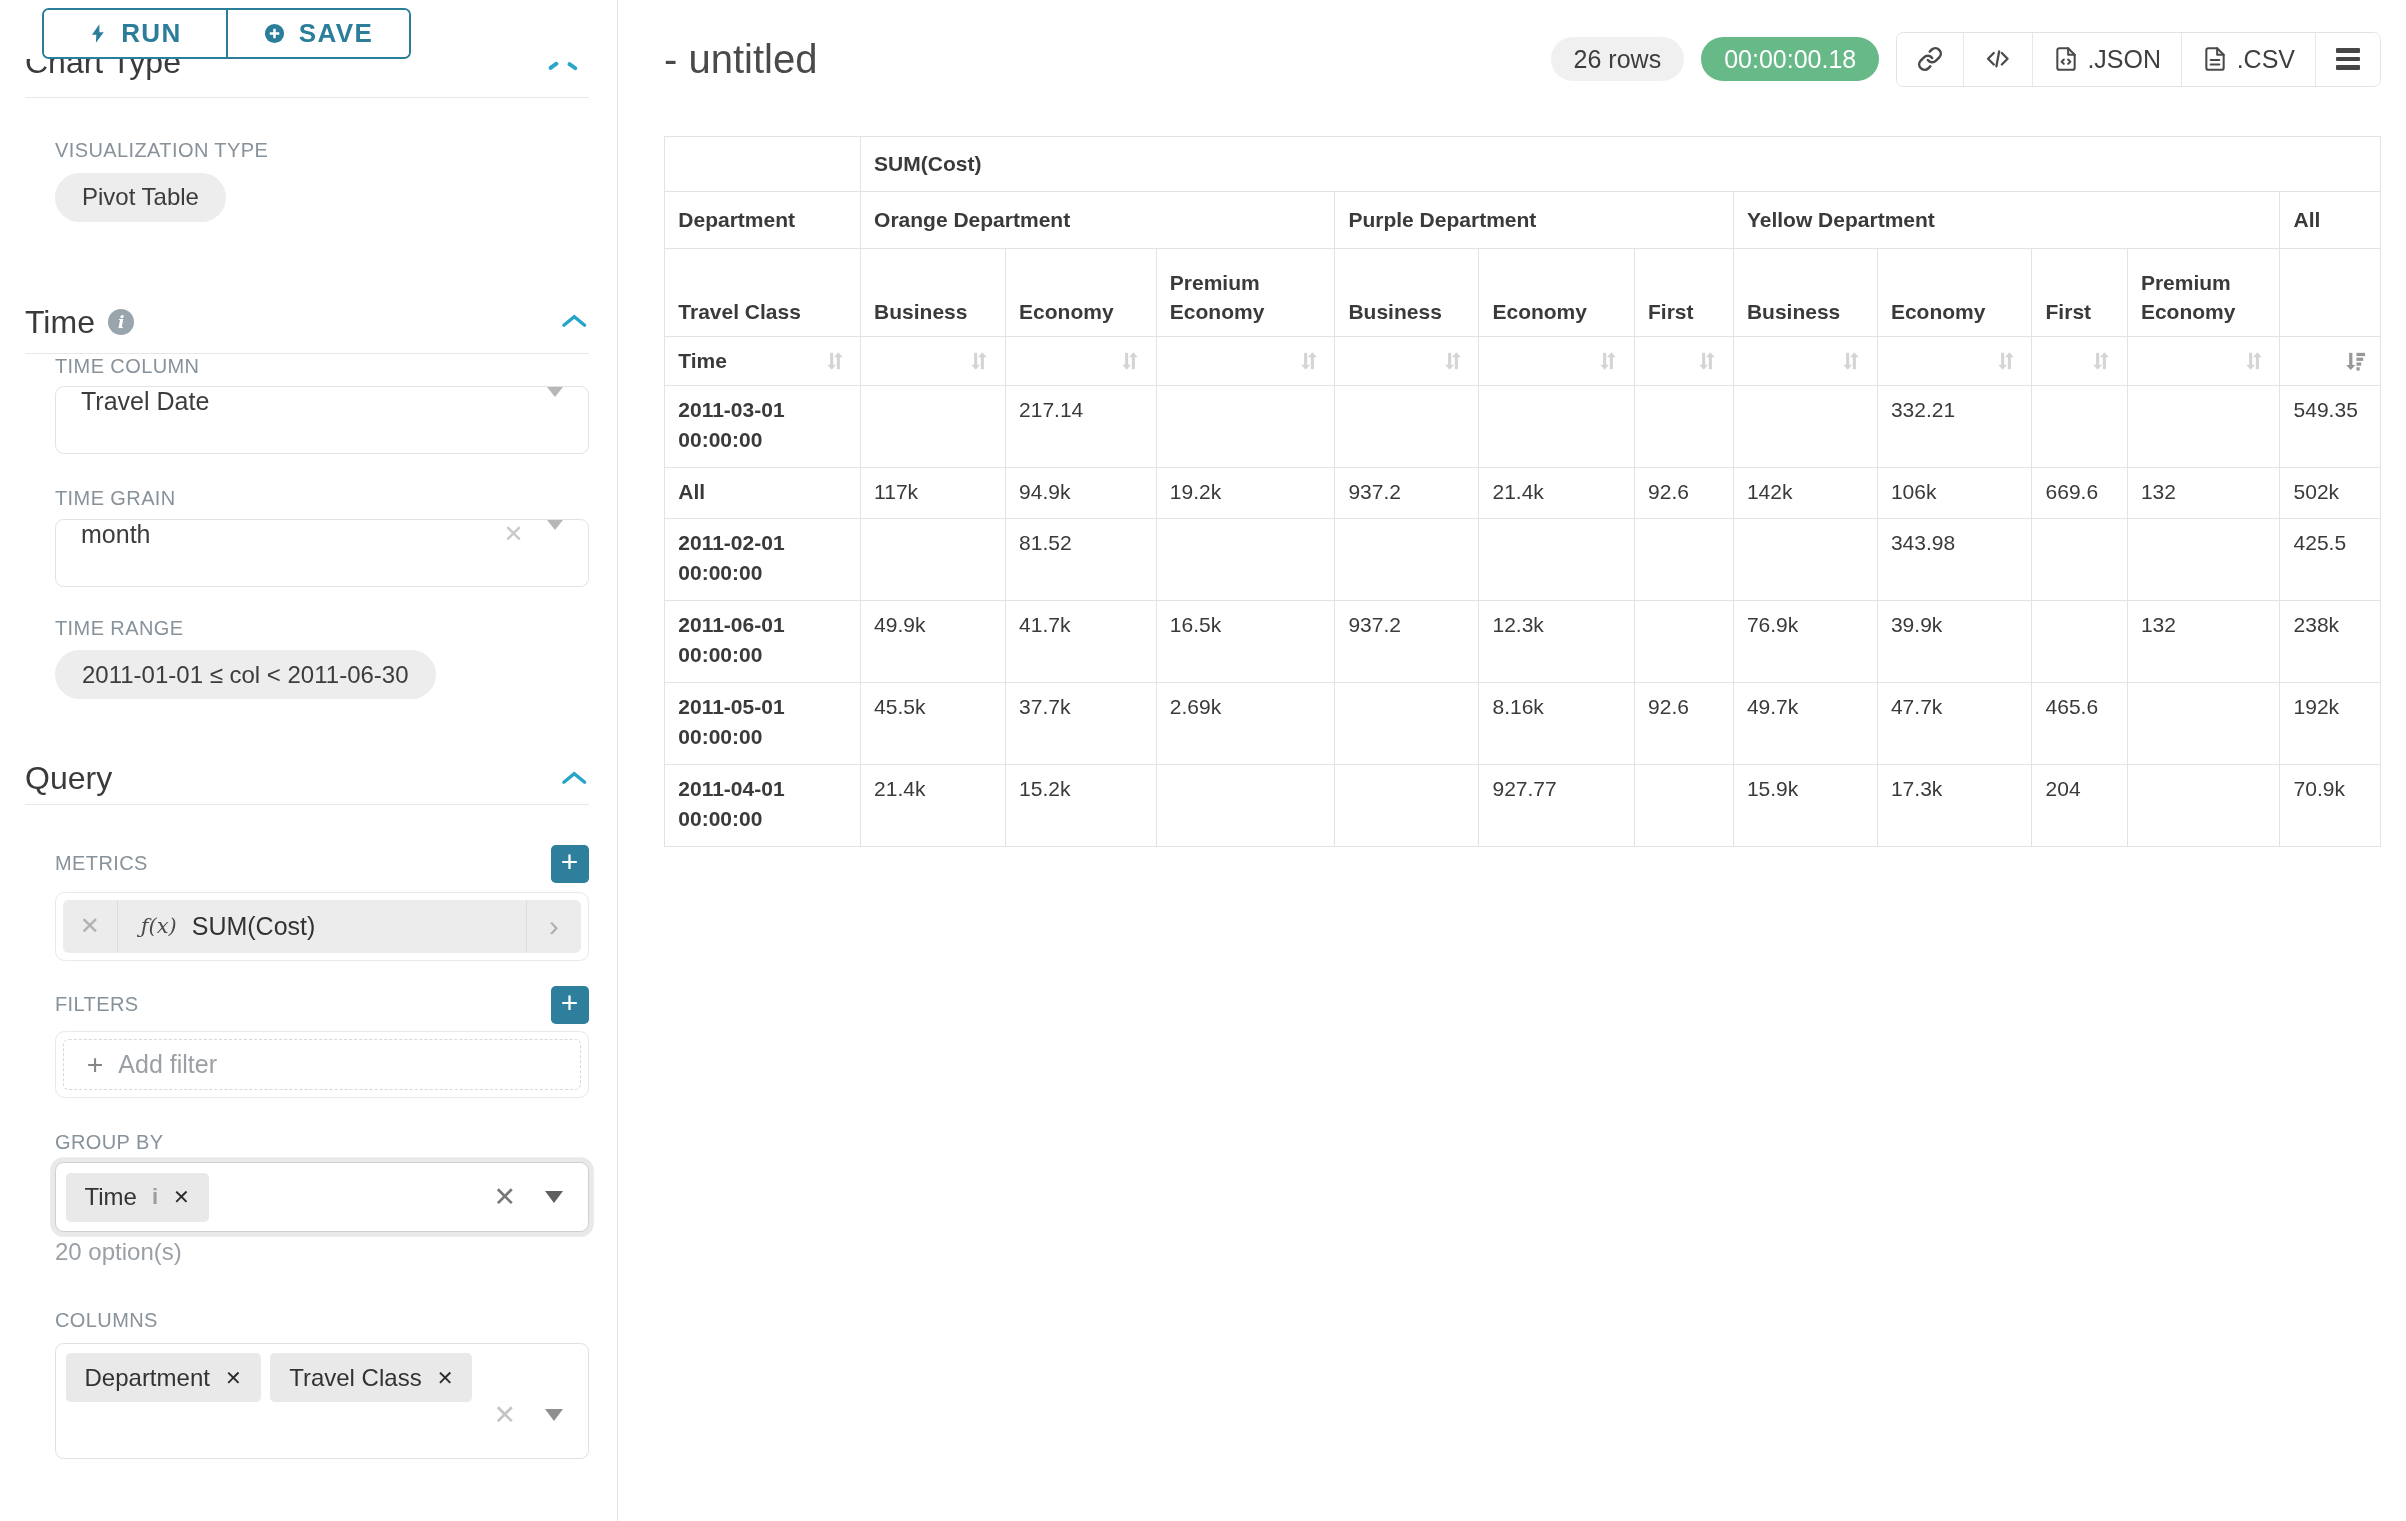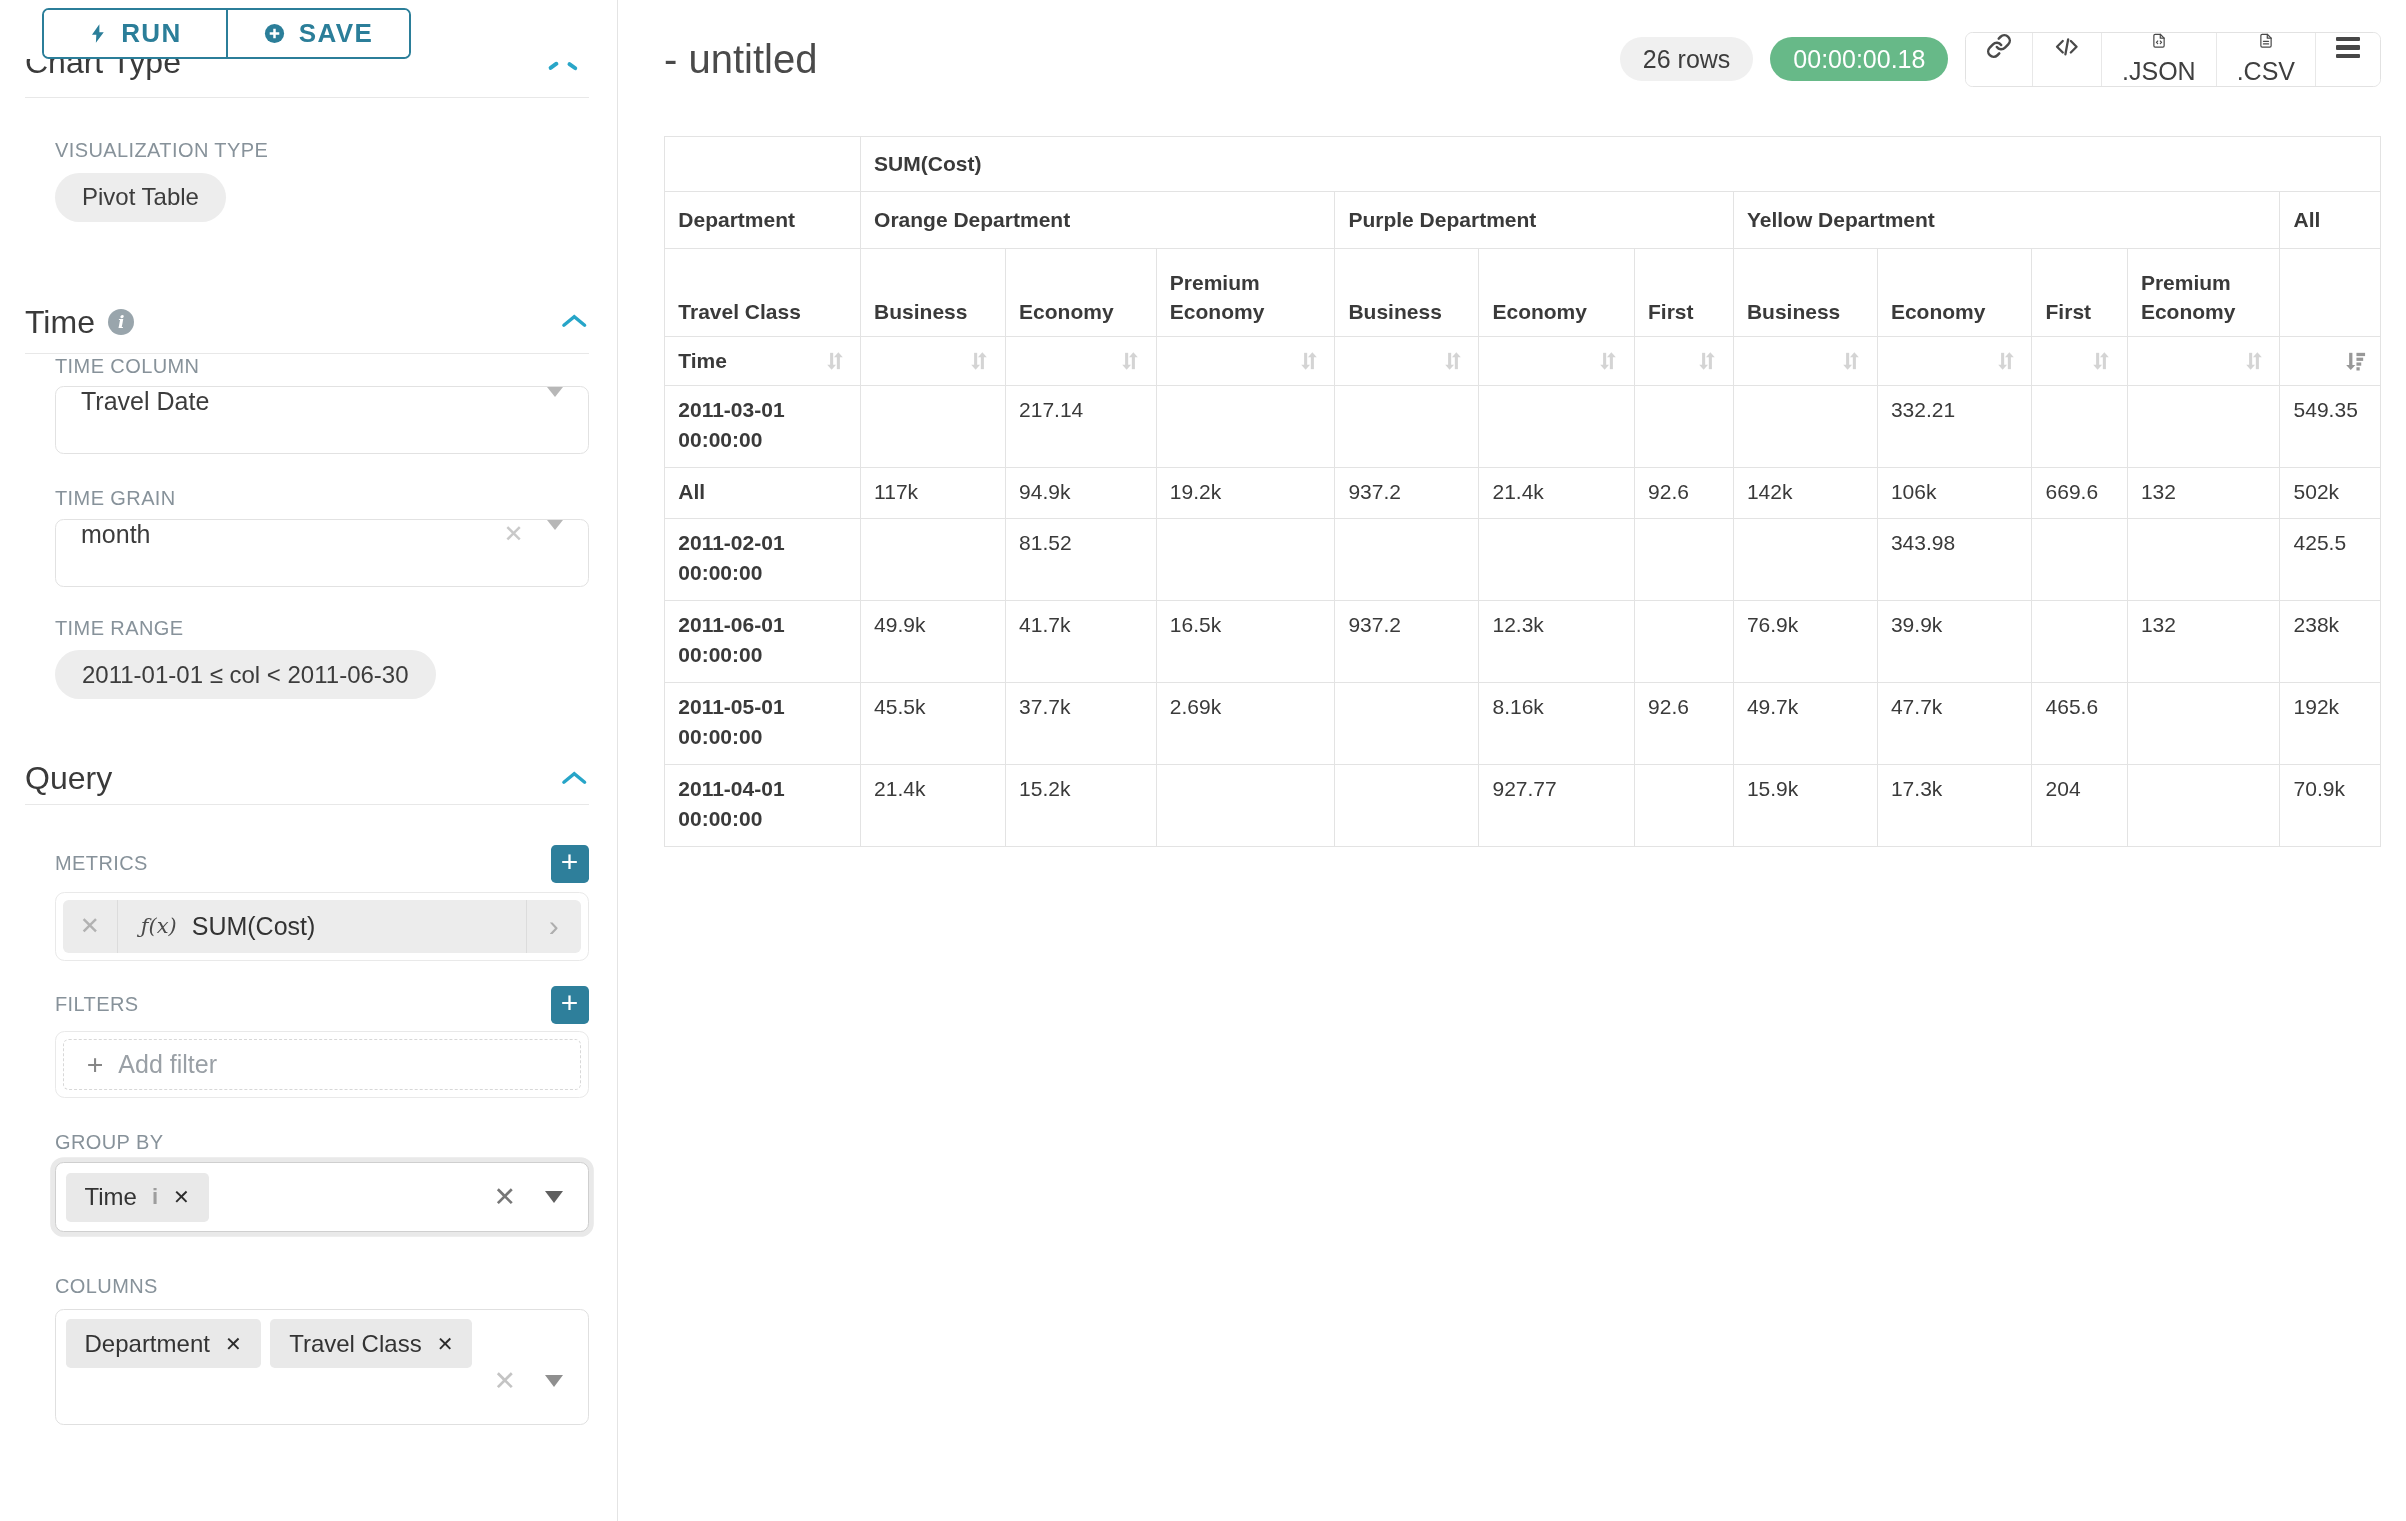--- a/index.html
+++ b/index.html
@@ -67,21 +67,21 @@
   .mt-cols { margin-top:42px; }
 
   
   .main { flex:1; padding:28.5px 25px 0 46px; }
   .main-head { display:flex; justify-content:space-between; align-items:center; height:61px; }
   .chart-title { font-size:40px; font-weight:400; color:#4a4a4a; cursor:text; }
   .cluster { display:flex; align-items:center; gap:17px; }
   .rows-pill { display:flex; align-items:center; height:44px; padding:0 23px; border-radius:23px; background:#f0f0f0; color:#3d3d3d; font-size:25px; }
   .timer-pill { display:flex; align-items:center; height:44px; padding:0 23px; border-radius:23px; background:#67b988; color:#fff; font-size:25px; }
   .btn-bar { display:flex; align-items:stretch; height:55px; border:1.9px solid #e2e2e2; border-radius:7.6px; overflow:hidden; background:#fff; }
-  .btn-bar button { display:flex; align-items:center; gap:8.6px; padding:0 20px; background:#fff; border:none; border-left:1.9px solid #e8e8e8; font-size:25px; color:#3f3f3f; cursor:pointer; font-family:inherit;flex-direction:column; }
+  .btn-bar button { display:flex; align-items:center; gap:8.6px; padding:0 20px; background:#fff; border:none; border-left:1.9px solid #e8e8e8; font-size:25px; color:#3f3f3f; cursor:pointer; font-family:inherit; }
   .btn-bar button:first-child { border-left:none; }
   .bars span { display:block; width:24px; height:4.3px; background:#474747; border-radius:1px; margin:4.3px 0; }
 
   
   #pivot-table { border-collapse:collapse; table-layout:fixed; margin-top:46px; font-size:21px; color:#3a3a3a; }
   #pivot-table th, #pivot-table td { border:1.9px solid #e3e3e3; padding:9.5px 13.3px; text-align:left; background:#fff; font-weight:600; overflow:hidden; }
   #pivot-table td { font-weight:400; }
   tr.measure-row th { height:55px; vertical-align:middle; }
   tr.groups-row th { height:57px; vertical-align:middle; }
   tr.classes-row th { height:88px; vertical-align:bottom; padding-bottom:13.3px; line-height:28.5px; }
@@ -185,20 +185,21 @@
               <span>Time</span>
               <span class="info-i">i</span>
               <span class="x">✕</span>
             </span>
           </span>
         <span class="ms-controls center">
           <span class="ms-x">✕</span>
           <span class="ms-caret"></span>
         </span>
       </div>
+      <div class="options-hint">20 option(s)</div>
 
       <div class="field-label mt-cols">COLUMNS</div>
       <div class="multiselect tall" style="margin-top:9.5px">
         <span id="columns-tags" style="display:flex;gap:9.5px;flex-wrap:wrap;">
             <span class="tag">
               <span>Department</span>
               <span class="x">✕</span>
             </span>
             <span class="tag">
               <span>Travel Class</span>

